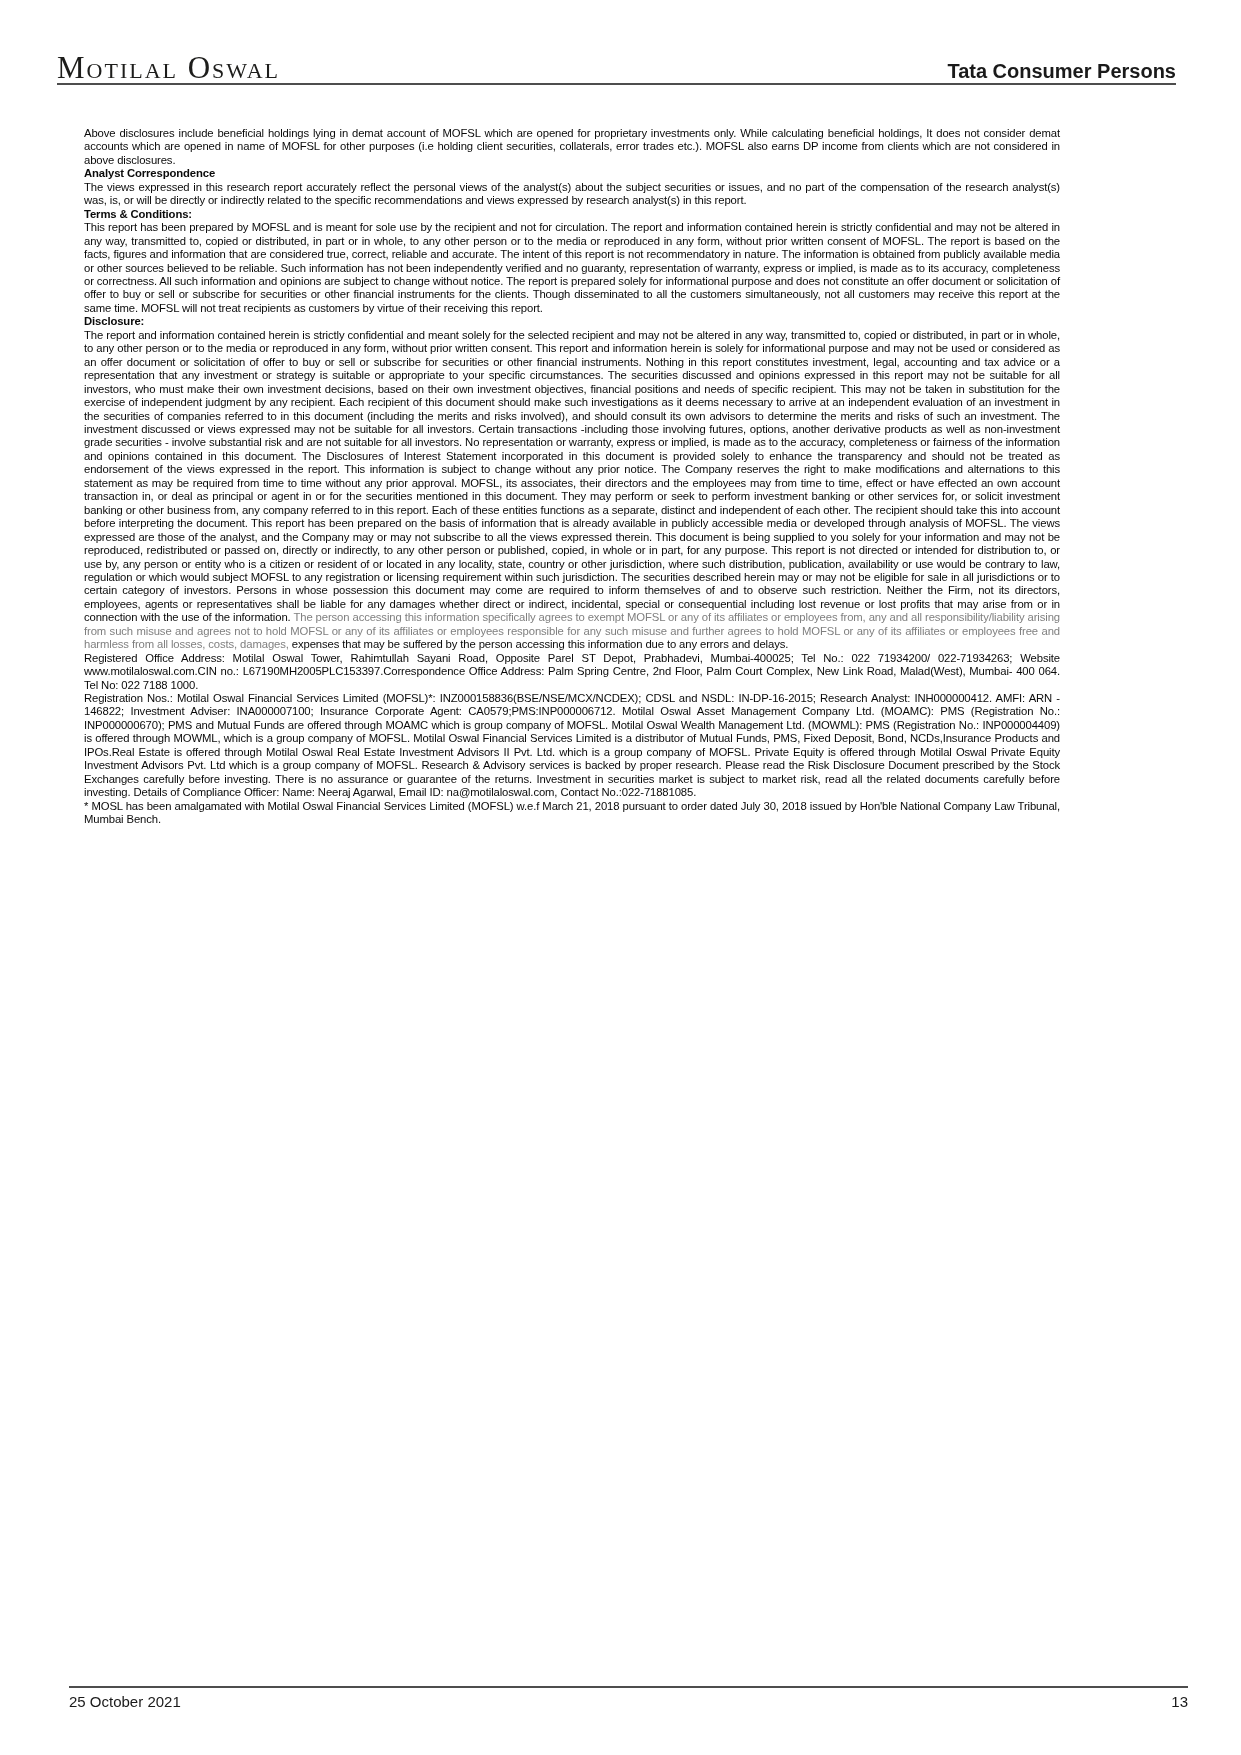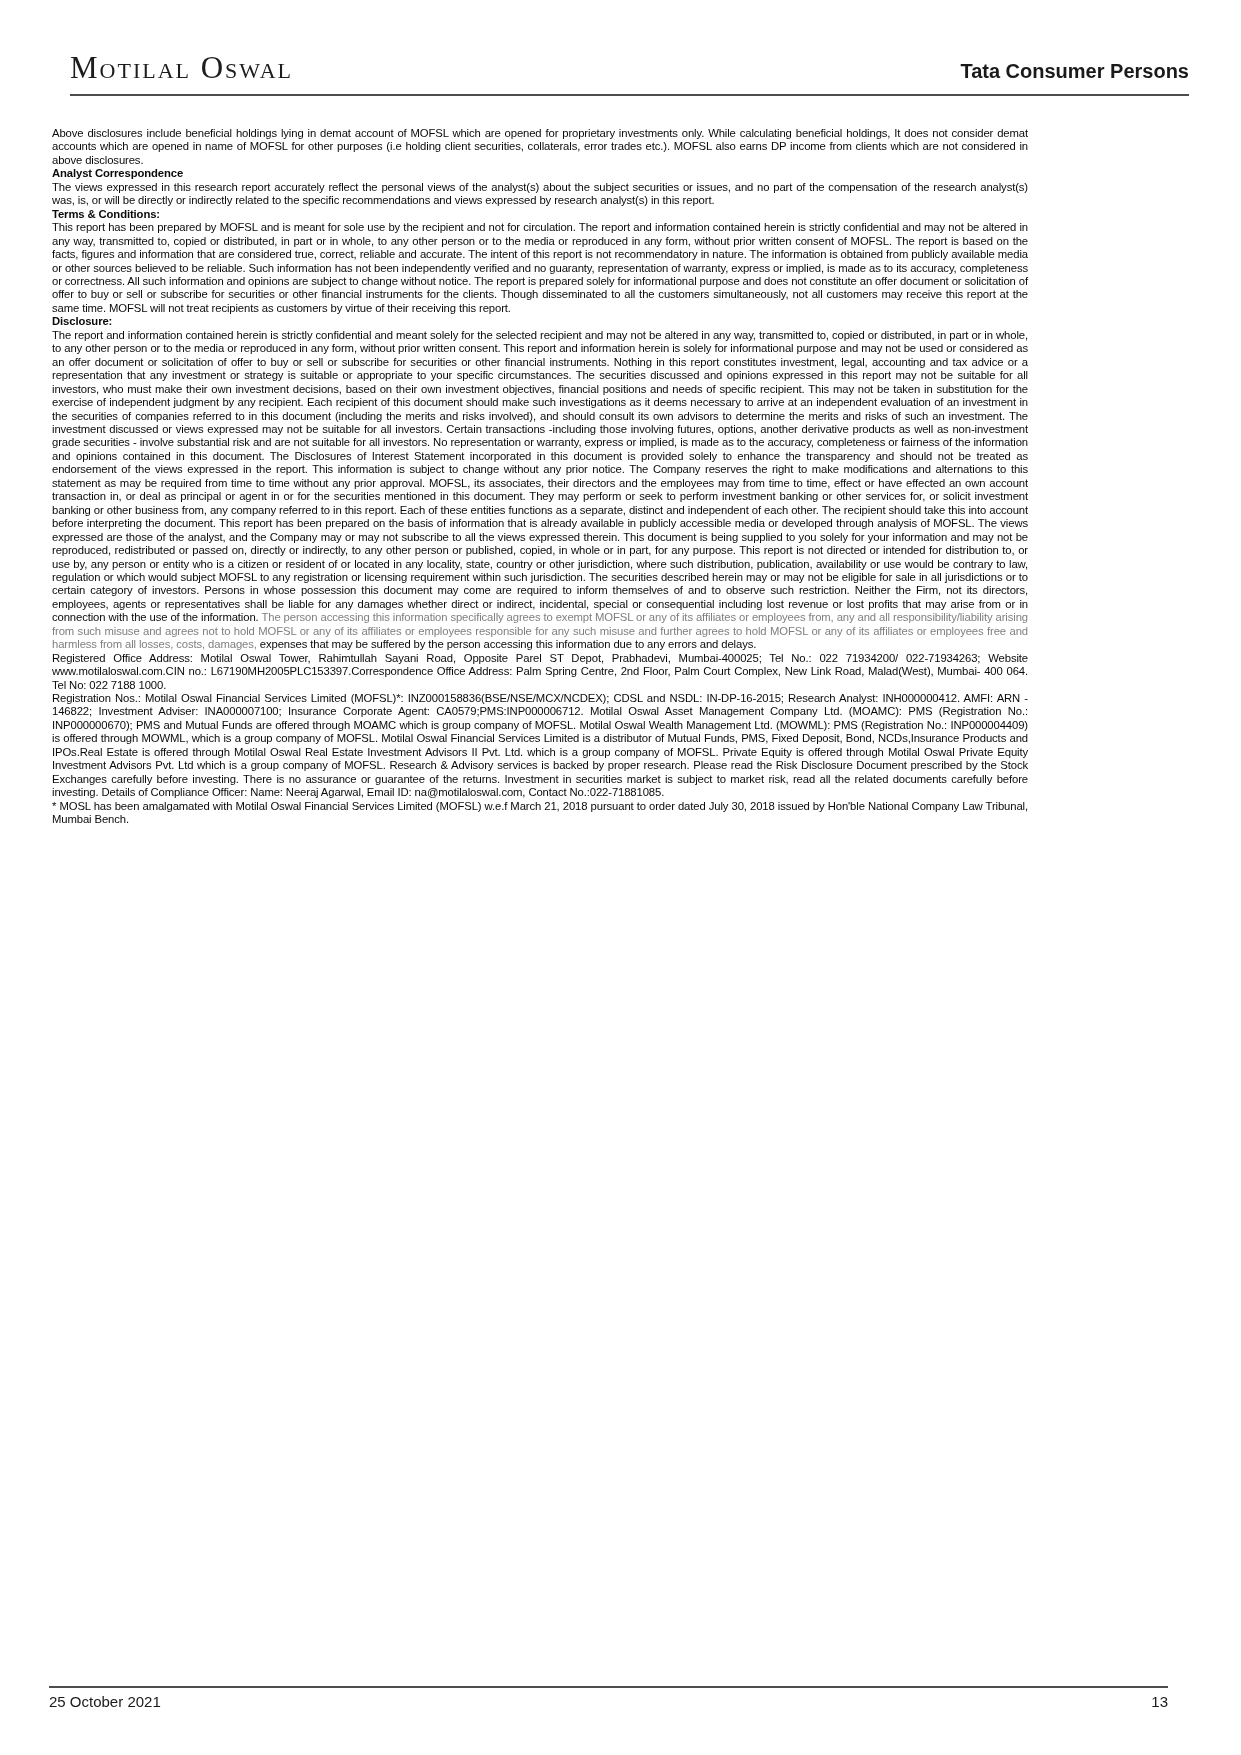--- a/index.html
+++ b/index.html
@@ -6,47 +6,47 @@
   .page {
     position:relative;
     width:1241px; height:1755px;
     margin:0 auto;
     background:#ffffff;
     overflow:hidden;
     font-family:"Liberation Sans", sans-serif;
     -webkit-font-smoothing:antialiased;
   }
   .header {
-    position:absolute; top:52px; left:70px; width:1119px;
+    position:absolute; top:52px; left:57px; width:1119px;
     display:flex; justify-content:space-between; align-items:flex-end;
-    padding-bottom:11px;
+    padding-bottom:0;
     border-bottom:2px solid #4d4d4d;
   }
   .brand {
     font-family:"Liberation Serif", serif;
     font-variant:small-caps;
     font-size:31px; line-height:1;
     letter-spacing:2px;
     color:#1d1d1b;
   }
   .doc-title {
     font-size:20px; font-weight:600; line-height:1.2;
     color:#1a1a1a;
   }
   .content {
-    position:absolute; top:127px; left:52px; width:976px;
+    position:absolute; top:127px; left:84px; width:976px;
     font-size:11.3px; line-height:13.45px; letter-spacing:-0.12px;
     text-align:justify;
     color:#0a0a0a;
   }
   .content p { margin:0; }
   .content p.h { font-weight:bold; }
   .gray { color:#7f7f7f; }
   .footer {
-    position:absolute; top:1686px; left:49px; width:1119px;
+    position:absolute; top:1686px; left:69px; width:1119px;
     border-top:2px solid #4d4d4d;
     display:flex; justify-content:space-between; align-items:flex-start;
     padding-top:5px;
     font-size:15px; color:#1a1a1a;
   }
 </style>
 </head>
 <body>
 
 <div class="page">

